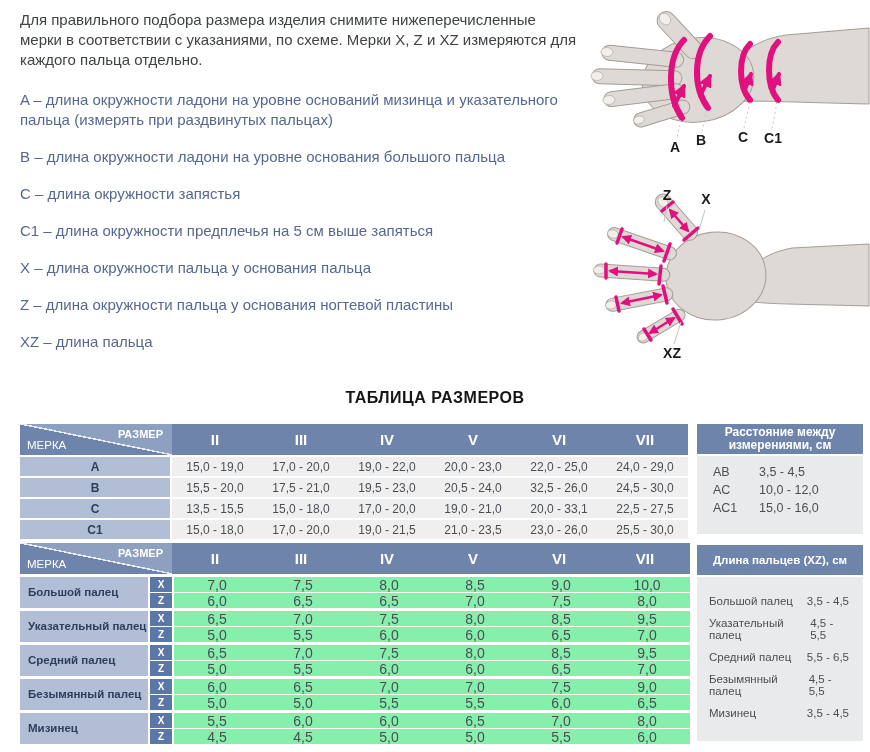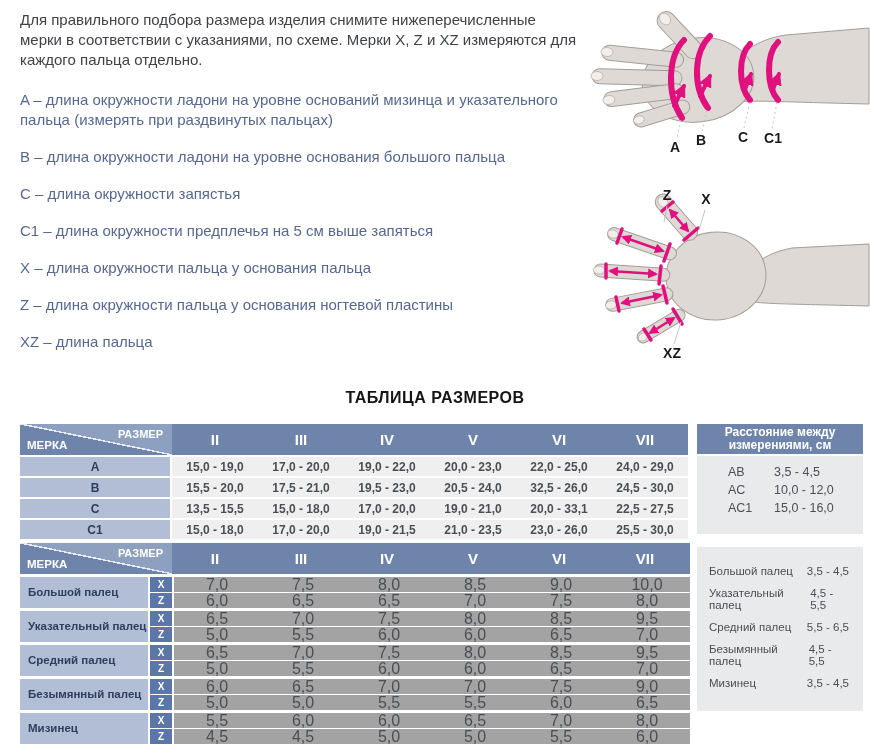--- a/index.html
+++ b/index.html
@@ -14,57 +14,57 @@
   
   .size-title { position:absolute; top:389px; left:0; width:870px; text-align:center;
                 font-size:16px; font-weight:bold; color:#151515; letter-spacing:.5px; }
 
   
   .tbl { position:absolute; left:20px; }
   .t-header { display:flex; height:31px; margin-bottom:2px; background:#6e84ab; }
   .corner { width:152px; position:relative; flex:none;
             background:linear-gradient(to left bottom, #8da0bf 48.5%, #e8ebf1 48.5% 51%, #6e84ab 51%); }
   .corner .razmer { position:absolute; top:4px; right:9px; color:#fff; font-weight:bold; font-size:11px;margin-left:44px; }
-  .corner .merka  { position:absolute; bottom:4px; left:7px; color:#fff; font-weight:bold; font-size:11.5px; }
+  .corner .merka  { position:absolute; bottom:4px; left:7px; color:#fff; font-weight:normal; font-size:11.5px; }
   .hcol { width:86px; flex:none; color:#fff; font-weight:bold; font-size:15px;
           display:flex; align-items:center; justify-content:center; }
 
   .tbl1 { top:424px; }
   .t1-row { display:flex; height:19px; margin-bottom:2px; }
   .t1-label { width:150px; margin-right:2px; flex:none; background:#b1bed6; color:#2f3e5c;
               font-weight:bold; font-size:12px; display:flex; align-items:center; justify-content:center; }
   .t1-cell { width:86px; flex:none; background:#efeff0; color:#4b4f54; font-size:12px;
-             display:flex; align-items:center; justify-content:center;font-weight:bold; }
+             display:flex; align-items:center; justify-content:center; }
 
   .tbl2 { top:543px; }
   .tbl2 .t-header { margin-bottom:3px; }
   .t2-group { display:flex; margin-bottom:3px; }
   .t2-label { width:120px; padding-left:8px; margin-right:2px; flex:none; background:#b1bed6;
               color:#2f3e5c; font-weight:bold; font-size:11.5px; line-height:13px;
               display:flex; align-items:center; }
   .t2-rows { display:flex; flex-direction:column; }
   .t2-row { display:flex; height:15px; margin-bottom:1px; }
   .t2-row:last-child { margin-bottom:0; }
   .badge { width:22px; margin-right:2px; flex:none; background:#5b77a8; color:#fff;
            font-size:10px; font-weight:bold; display:flex; align-items:center; justify-content:center; }
-  .t2-cell { width:86px; flex:none; background:#a3a3a3; color:#4b4f54; font-size:16px;
+  .t2-cell { width:86px; flex:none; background:#86efac; color:#4b4f54; font-size:14px;
              display:flex; align-items:center; justify-content:center; }
 
   
   .panel { position:absolute; left:697px; width:166px; }
   .panel1 { top:424px; }
   .panel2 { top:545px; }
   .p-header { background:#6e84ab; color:#fff; font-weight:bold; text-align:center;
               display:flex; align-items:center; justify-content:center; box-sizing:border-box; }
   .panel1 .p-header { height:30px; font-size:12px; line-height:13px; padding:0 10px; }
   .panel2 .p-header { height:30px; font-size:11.5px; padding:0 8px; }
   .p-body { background:#e9eaec; margin-top:2px; }
   .panel1 .p-body { height:78px; padding-top:7px; box-sizing:border-box; }
   .panel2 .p-body { height:164px; padding-top:10px; box-sizing:border-box; }
-  .p1-row { display:flex; padding:0 10px 0 31px; font-size:12.5px; color:#4b4f54; line-height:18px; }
+  .p1-row { display:flex; padding:0 10px 0 16px; font-size:12.5px; color:#4b4f54; line-height:18px; }
   .p1-label { width:46px; flex:none; }
   .p2-row { display:flex; justify-content:space-between; align-items:center;
             padding:0 14px 0 12px; height:28px; font-size:11.5px; color:#4b4f54; }
 
   
   .hand1 { position:absolute; left:580px; top:0; }
   .hand2 { position:absolute; left:580px; top:170px; }
   .hand-fill { fill:#ded9d4; stroke:#a39d97; stroke-width:1; }
   .nail { fill:#f2eeea; stroke:#b8b2ac; stroke-width:.8; }
   .band { fill:none; stroke:#e0117f; stroke-width:6; stroke-linecap:round; }
@@ -388,20 +388,21 @@
               <div class="t2-cell">5,0</div>
               <div class="t2-cell">5,5</div>
               <div class="t2-cell">6,0</div>
             </div>
           </div>
         </div>
       </div>
   </div>
 
   <div class="panel panel2">
+    <div class="p-header">Длина пальцев (XZ), см</div>
     <div class="p-body">
         <div class="p2-row">
           <div class="p2-label">Большой палец</div>
           <div class="p2-value">3,5 - 4,5</div>
         </div>
         <div class="p2-row">
           <div class="p2-label">Указательный палец</div>
           <div class="p2-value">4,5 - 5,5</div>
         </div>
         <div class="p2-row">

